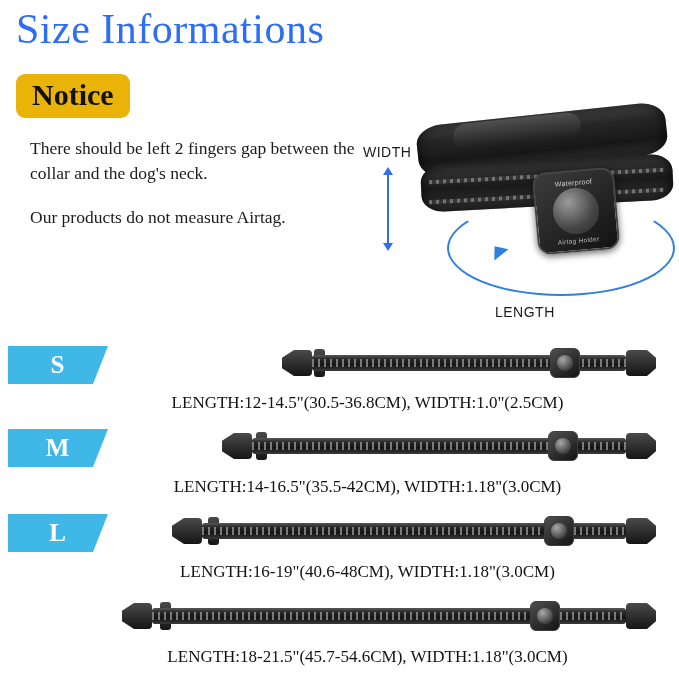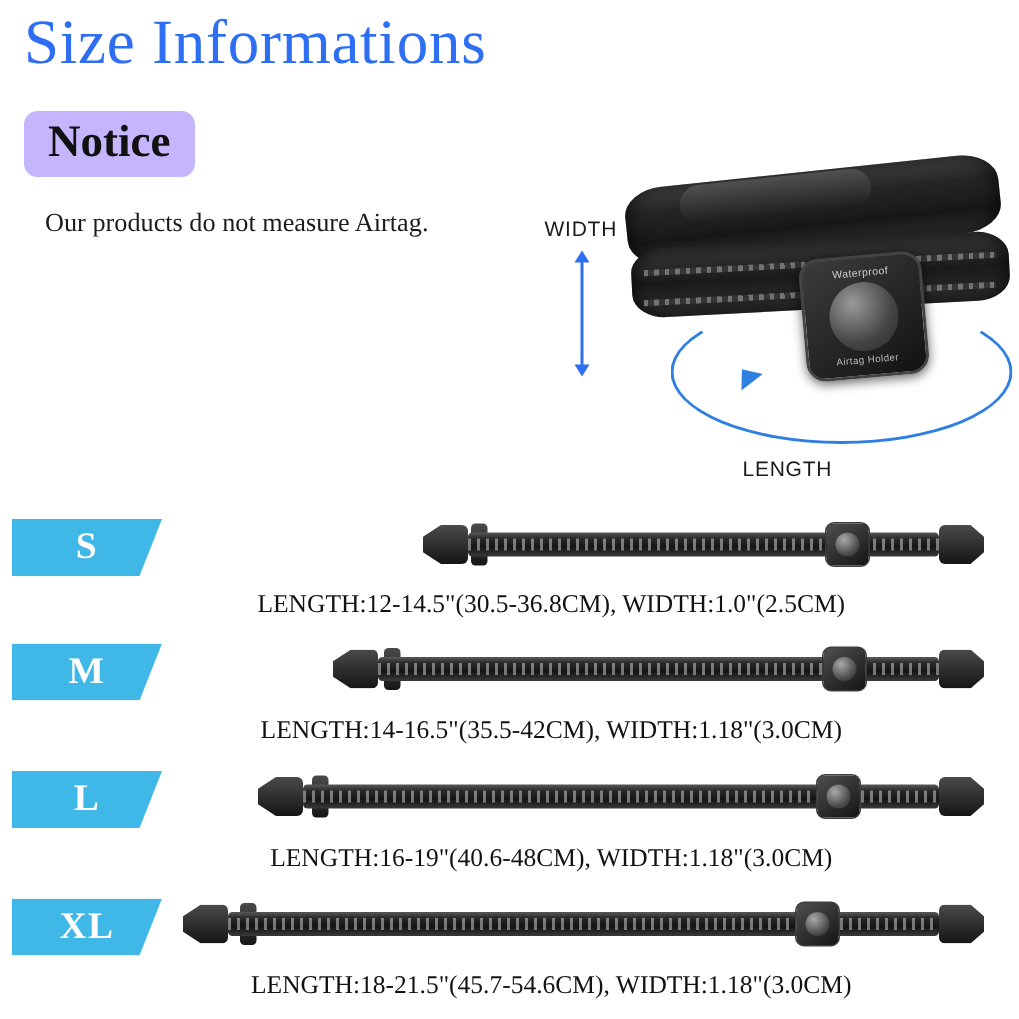--- a/index.html
+++ b/index.html
@@ -25,21 +25,21 @@
     letter-spacing: 0.5px;
     line-height: 1.1;
     white-space: nowrap;
   }
 
   
   .notice-badge {
     position: absolute;
     left: 16px;
     top: 74px;
-    background: #c4b5fd;
+    background: #eab308;
     border-radius: 9px;
     padding: 5px 16px 7px 16px;
     font-family: "Liberation Serif", serif;
     font-size: 30px;
     font-weight: bold;
     color: #111;
     line-height: 1.05;
   }
 
   
@@ -296,20 +296,21 @@
   }
 </style>
 </head>
 <body>
 
 <div class="title">Size Informations</div>
 
 <div class="notice-badge">Notice</div>
 
 <div class="notice-text">
+  <p>There should be left 2 fingers gap between the collar and the dog's neck.</p>
   <p>Our products do not measure Airtag.</p>
 </div>
 
 <div class="hero">
   <div class="hero-label lbl-width">WIDTH</div>
   <div class="width-arrow"></div>
 
   <div class="collar-photo">
     <div class="collar-band"></div>
     <div class="collar-pad"></div>
@@ -360,21 +361,20 @@
       <div class="buckle left"></div>
       <div class="keeper" style="left:40px;"></div>
       <div class="web"></div>
       <div class="slider-box" style="left:376px;"></div>
       <div class="buckle right"></div>
     </div>
     <div class="spec" style="top:54px;">LENGTH:16-19"(40.6-48CM), WIDTH:1.18"(3.0CM)</div>
   </div>
 
   <div class="row">
-    <div class="size-tag" style="top:6px;">XL</div>
     <div class="strip" style="left:118px; top:10px; width:538px;">
       <div class="buckle left"></div>
       <div class="keeper" style="left:42px;"></div>
       <div class="web"></div>
       <div class="slider-box" style="left:412px;"></div>
       <div class="buckle right"></div>
     </div>
     <div class="spec" style="top:54px;">LENGTH:18-21.5"(45.7-54.6CM), WIDTH:1.18"(3.0CM)</div>
   </div>
 

